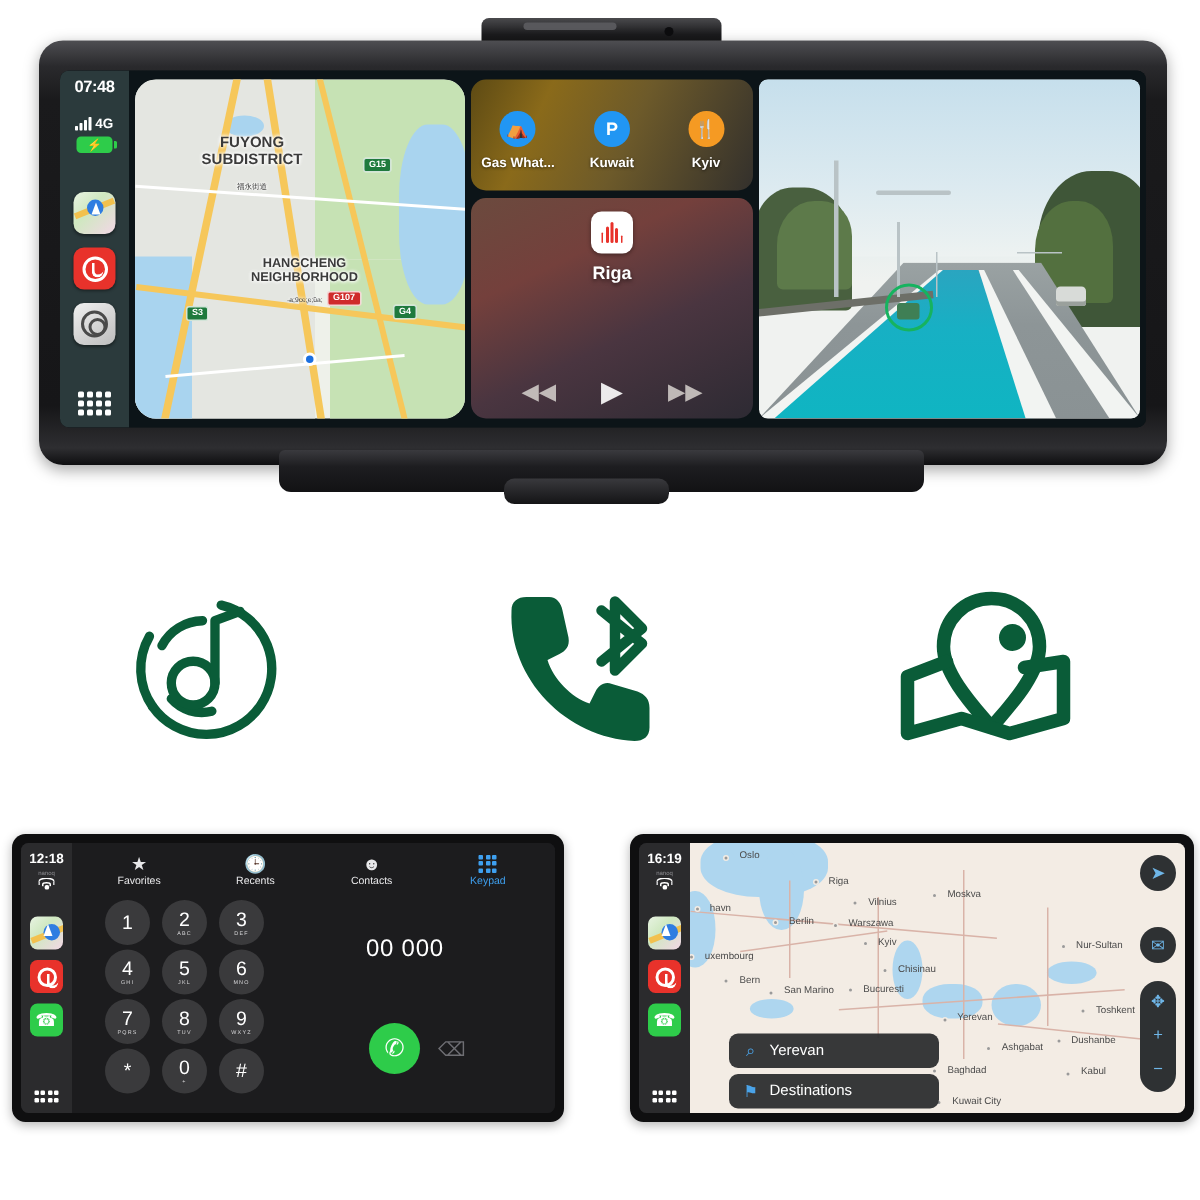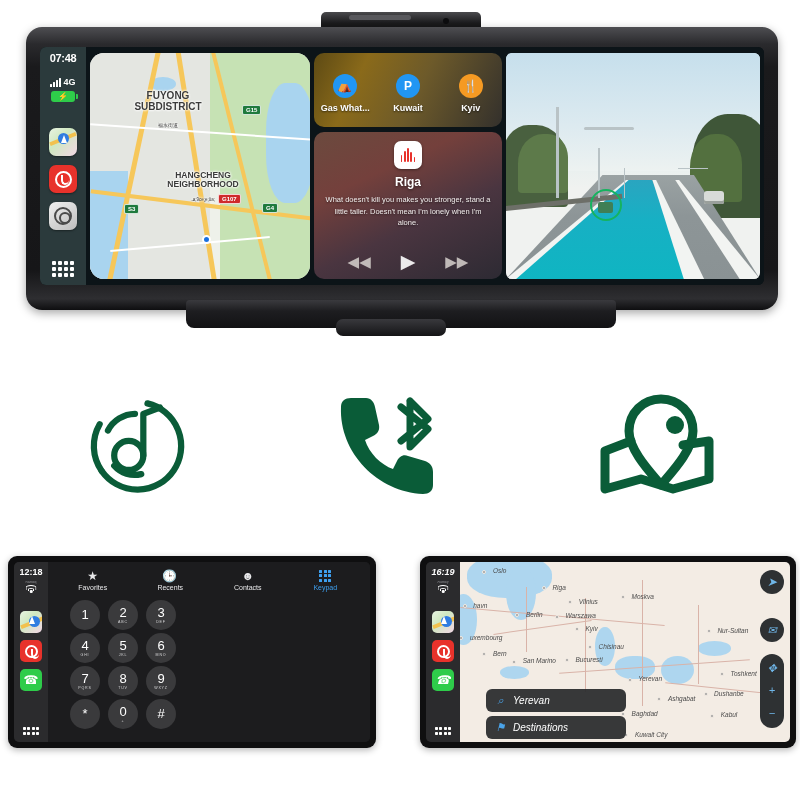--- a/index.html
+++ b/index.html
@@ -181,21 +181,21 @@
   .features { position:absolute; left:0; top:360px; width:800px; height:170px;
               display:flex; align-items:center; justify-content:center; gap:146px; }
   .feature svg { display:block; }
 
   
   .bottom { position:absolute; left:0; top:548px; width:800px; height:215px; }
   .panel { position:absolute; top:8px; height:192px; border-radius:9px;
            background:#0f0f10; box-shadow:0 2px 7px rgba(0,0,0,.3); overflow:hidden;
            display:flex; }
   .panel-l { left: 8px; width: 368px; }
-  .panel-r { left: 420px; width: 376px; font-style: italic; }
+  .panel-r { left: 420px; width: 376px; }
   .p-inner{ position:absolute; inset:6px; border-radius:5px; overflow:hidden; display:flex;
             background:#1c1c1e }
 
   .ph-side{ width:34px; height:100%; background:#2b2b2d; flex:none; position:relative;
             display:flex; flex-direction:column; align-items:center; padding-top:5px }
   .ph-time{ color:#fff; font-size:9px; font-weight:bold }
   .ph-carrier{ color:#8f8f93; font-size:4px; margin-top:2px }
   .wifi{ width:11px;height:8px; position:relative; margin-top:1px }
   .wifi i{ position:absolute; left:50%; transform:translateX(-50%);
            border:1.3px solid #fff; border-bottom:none; border-radius:50% 50% 0 0 }
@@ -363,21 +363,20 @@
             <div class="np-art">
               <span class="np-bars">
                   <i></i>
                   <i></i>
                   <i></i>
                   <i></i>
                   <i></i>
                 </span>
             </div>
             <div class="np-title">Riga</div>
-            <div class="np-lyrics">What doesn't kill you makes you stronger, stand a little taller. Doesn't mean I'm lonely when I'm alone.</div>
             <div class="np-ctrl">
               <span class="np-btn">◀◀</span>
               <span class="np-btn np-play">▶</span>
               <span class="np-btn">▶▶</span>
             </div>
           </div>
         </div>
 
         <div class="cp-cam">
           <div class="cam-view">
@@ -554,20 +553,25 @@
               <div class="key">
                   <span class="kn">0</span>
                   <span class="kl">+</span>
                 </div>
               <div class="key">
                   <span class="kn">#</span>
                   <span class="kl"></span>
                 </div>
             </div>
 
+            <div class="dial-right">
+              <div class="dial-num">00 000</div>
+              <div class="call-btn">✆</div>
+              <div class="del-btn">⌫</div>
+            </div>
           </div>
         </div>
       </div>
     </div>
 
     <div class="panel panel-r">
       <div class="p-inner">
         <div class="ph-side">
           <div class="ph-time">16:19</div>
           <div class="ph-carrier">nanoq</div>

